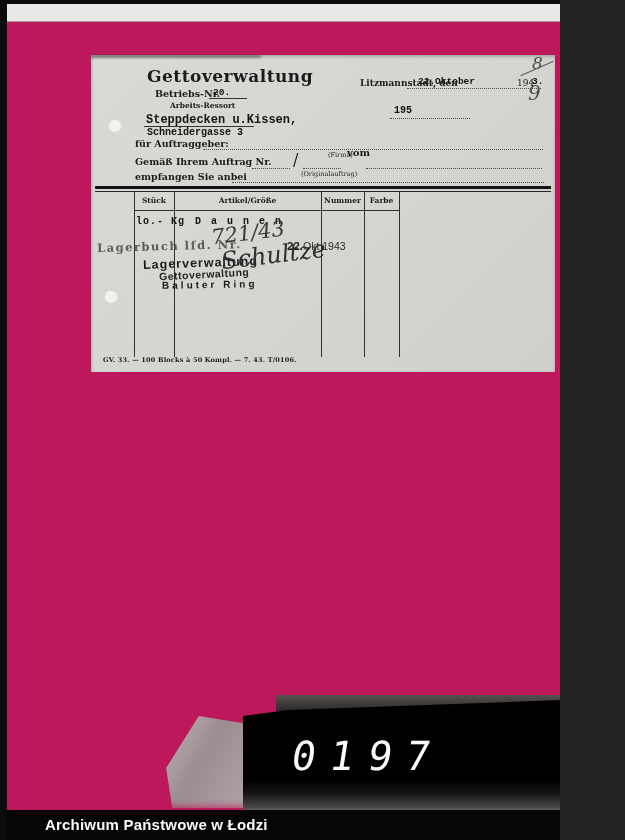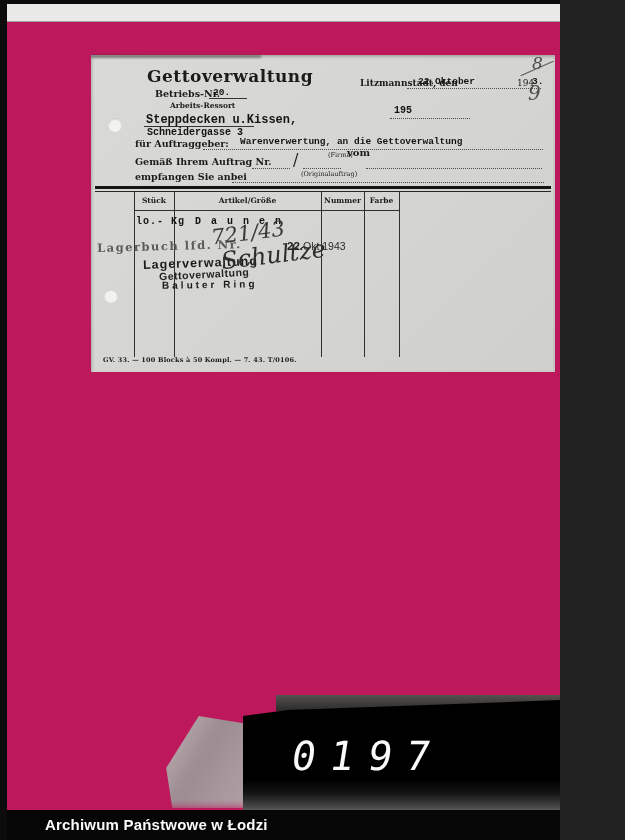--- a/index.html
+++ b/index.html
@@ -72,21 +72,20 @@
     <div class="abs dotline" style="left:316px;top:33px;width:134px;"></div>
     <div class="abs tw" style="left:327px;top:21px;font-size:9.5px;">22.Oktober</div>
     <div class="abs fr" style="left:426px;top:23px;font-size:9px;font-weight:400;">194</div>
     <div class="abs tw" style="left:441px;top:21px;font-size:9.5px;">3.</div>
 
     <div class="abs pencil" style="left:441px;top:-2px;font-size:17px;">8</div>
     <div class="abs" style="left:428px;top:13px;width:36px;height:0;border-top:1.5px solid #5a5a5a;transform:rotate(-24deg);"></div>
     <div class="abs pencil" style="left:437px;top:26px;font-size:20px;">9</div>
 
     <div class="abs fr" style="left:44px;top:83px;font-size:9.5px;">für Auftraggeber:</div>
-    <div class="abs tw" style="left:149px;top:81px;font-size:9.5px;">Warenverwertung, an die Gettoverwaltung</div>
     <div class="abs dotline" style="left:112px;top:94px;width:340px;"></div>
     <div class="abs fr" style="left:237px;top:96px;font-size:6.5px;font-weight:400;">(Firma)</div>
 
     <div class="abs fr" style="left:44px;top:101px;font-size:9.5px;">Gemäß Ihrem Auftrag Nr.</div>
     <div class="abs dotline" style="left:161px;top:113px;width:38px;"></div>
     <div class="abs fr" style="left:202px;top:95px;font-size:16px;font-weight:400;">/</div>
     <div class="abs dotline" style="left:212px;top:113px;width:38px;"></div>
     <div class="abs fr" style="left:210px;top:115px;font-size:6.5px;font-weight:400;">(Originalauftrag)</div>
     <div class="abs fr" style="left:256px;top:92px;font-size:10px;">vom</div>
     <div class="abs dotline" style="left:275px;top:113px;width:176px;"></div>

